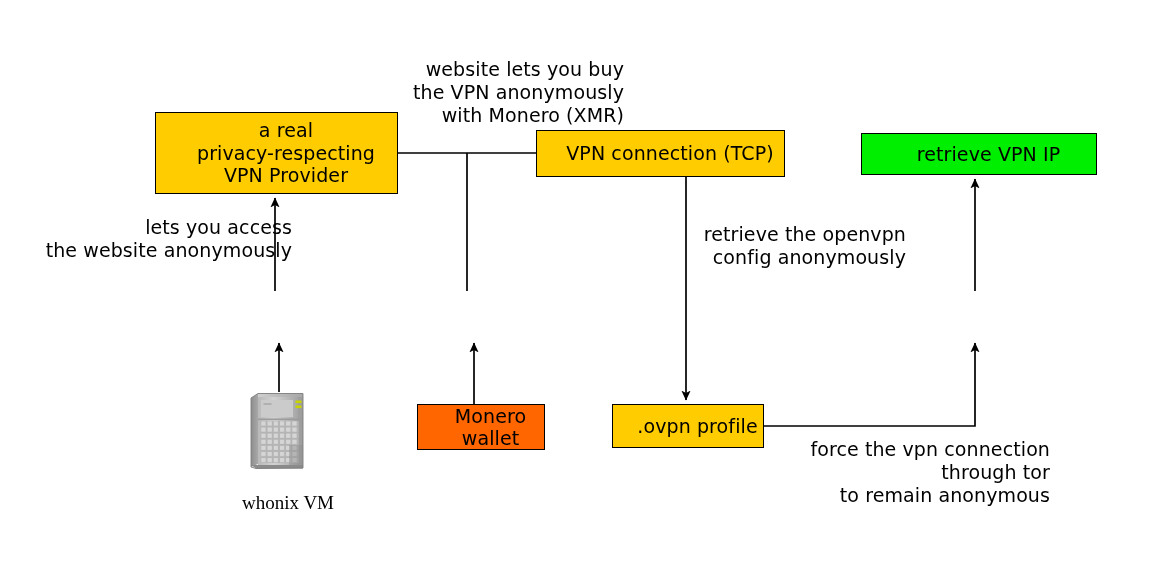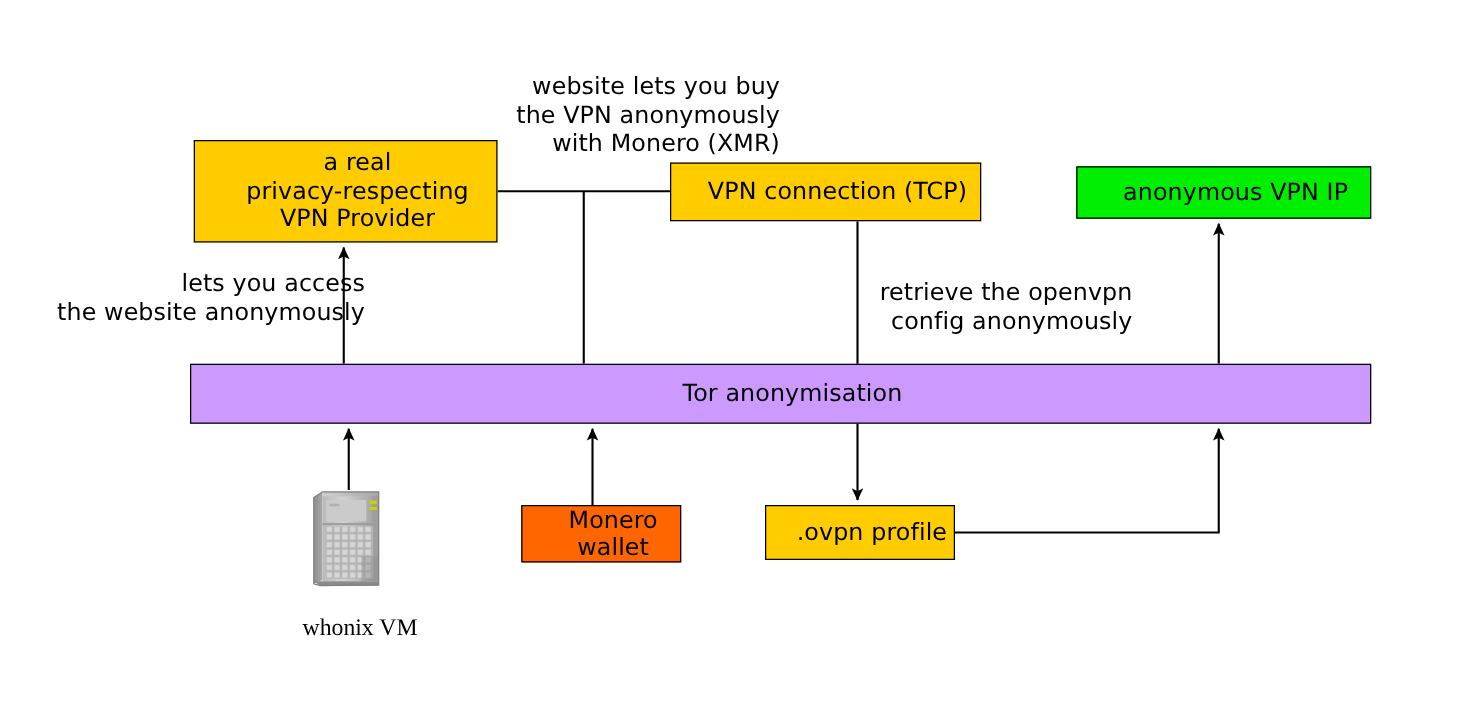--- a/index.html
+++ b/index.html
@@ -103,26 +103,23 @@
     <span class="txt">a real
 privacy-respecting
 VPN Provider</span>
   </div>
 
   <div class="node" style="left:536px; top:130px; width:249px; height:47px; background:#FFCC00;">
     <span class="txt">VPN connection (TCP)</span>
   </div>
 
   <div class="node" style="left:861px; top:133px; width:236px; height:42px; background:#00EE00;">
-    <span class="txt">anonymous VPN IP</span>
+    <span class="txt">retrieve VPN IP</span>
   </div>
 
-  <div class="node" style="left:152px; top:291px; width:945px; height:48px; background:#CC99FF;">
-    <span class="txt">Tor anonymisation</span>
-  </div>
 
   <div class="node" style="left:612px; top:404px; width:152px; height:44px; background:#FFCC00;">
     <span class="txt">.ovpn profile</span>
   </div>
 
   <div class="node" style="left:417px; top:404px; width:128px; height:46px; background:#FF6600;">
     <span class="txt">Monero
 wallet</span>
   </div>
 
@@ -179,14 +176,17 @@
   <div class="annot" style="left:384px; top:58px; width:240px;">website lets you buy
 the VPN anonymously
 with Monero (XMR)</div>
 
   <div class="annot" style="left:42px; top:216px; width:250px;">lets you access
 the website anonymously</div>
 
   <div class="annot" style="left:686px; top:223px; width:220px;">retrieve the openvpn
 config anonymously</div>
 
+  <div class="annot" style="left:800px; top:438px; width:250px;">force the vpn connection
+through tor
+to remain anonymous</div>
 
 </div>
 
 </body></html>

